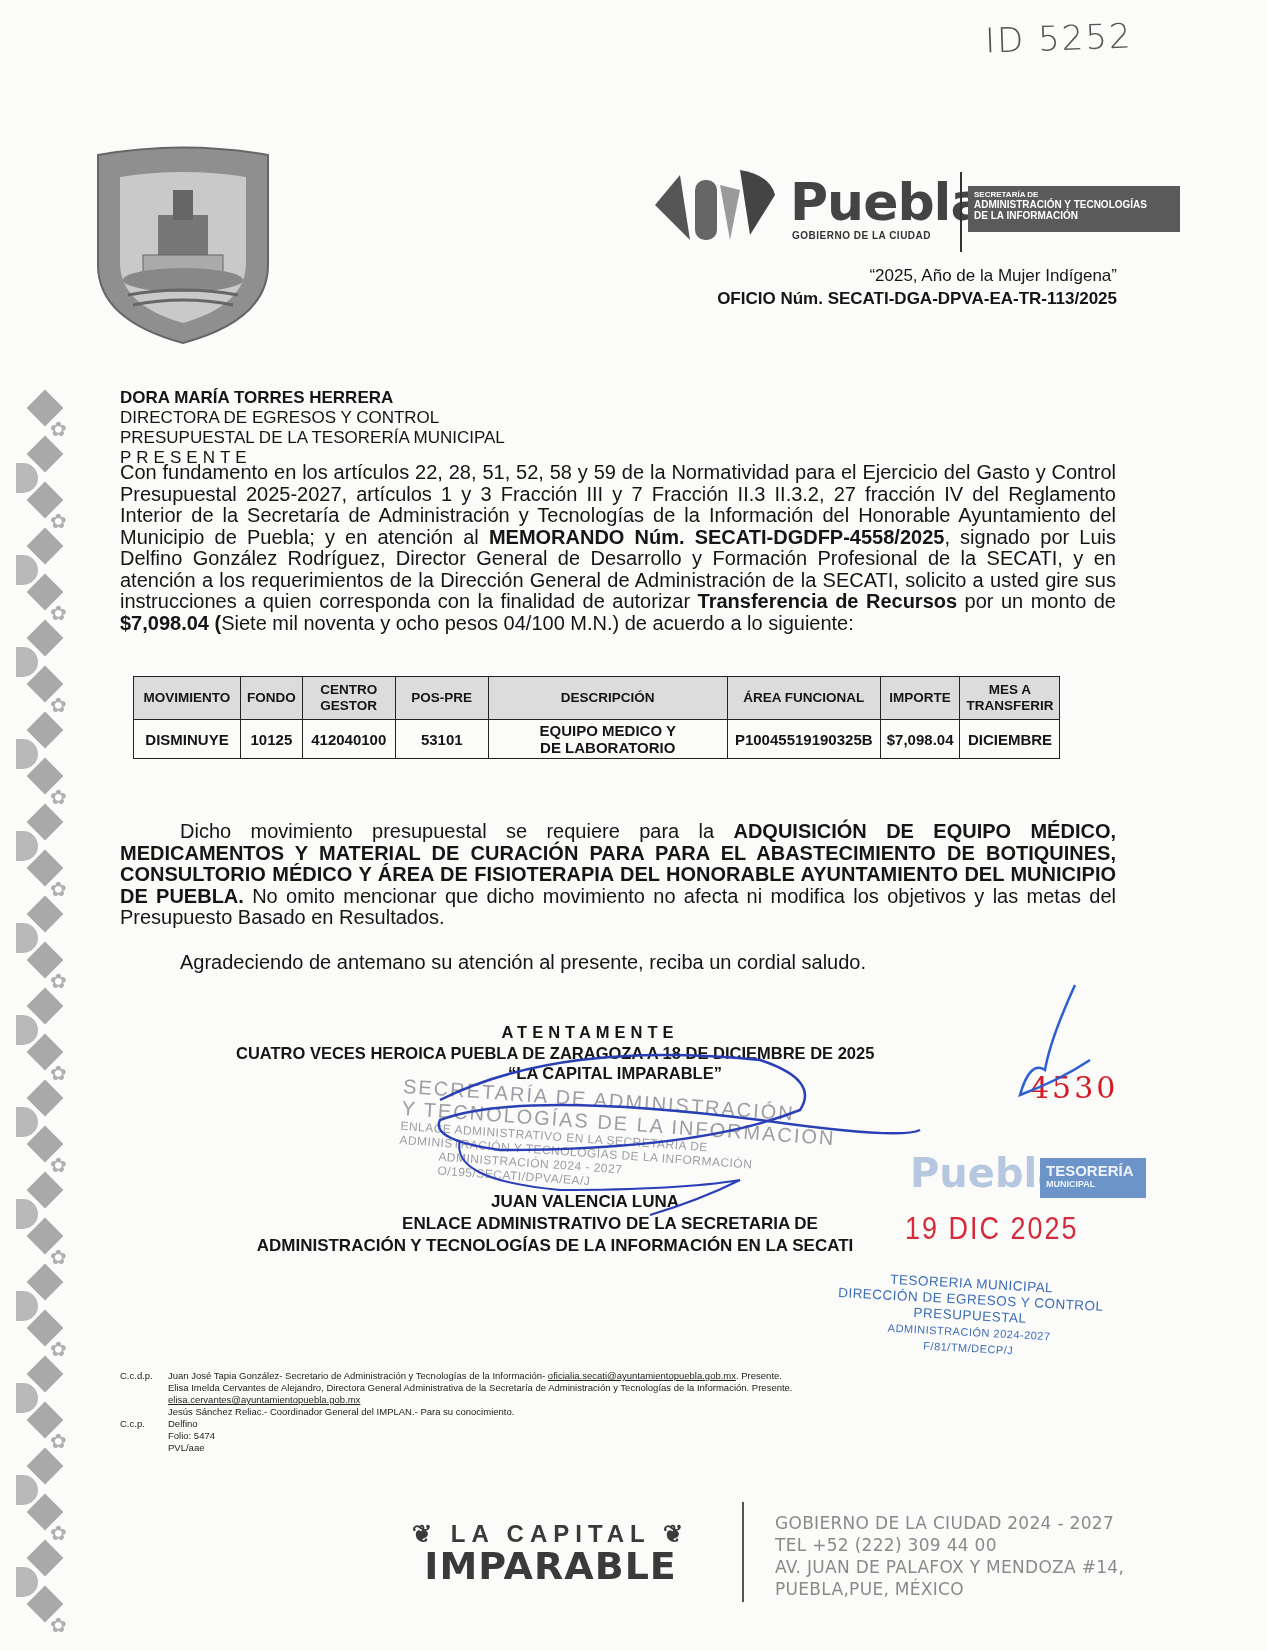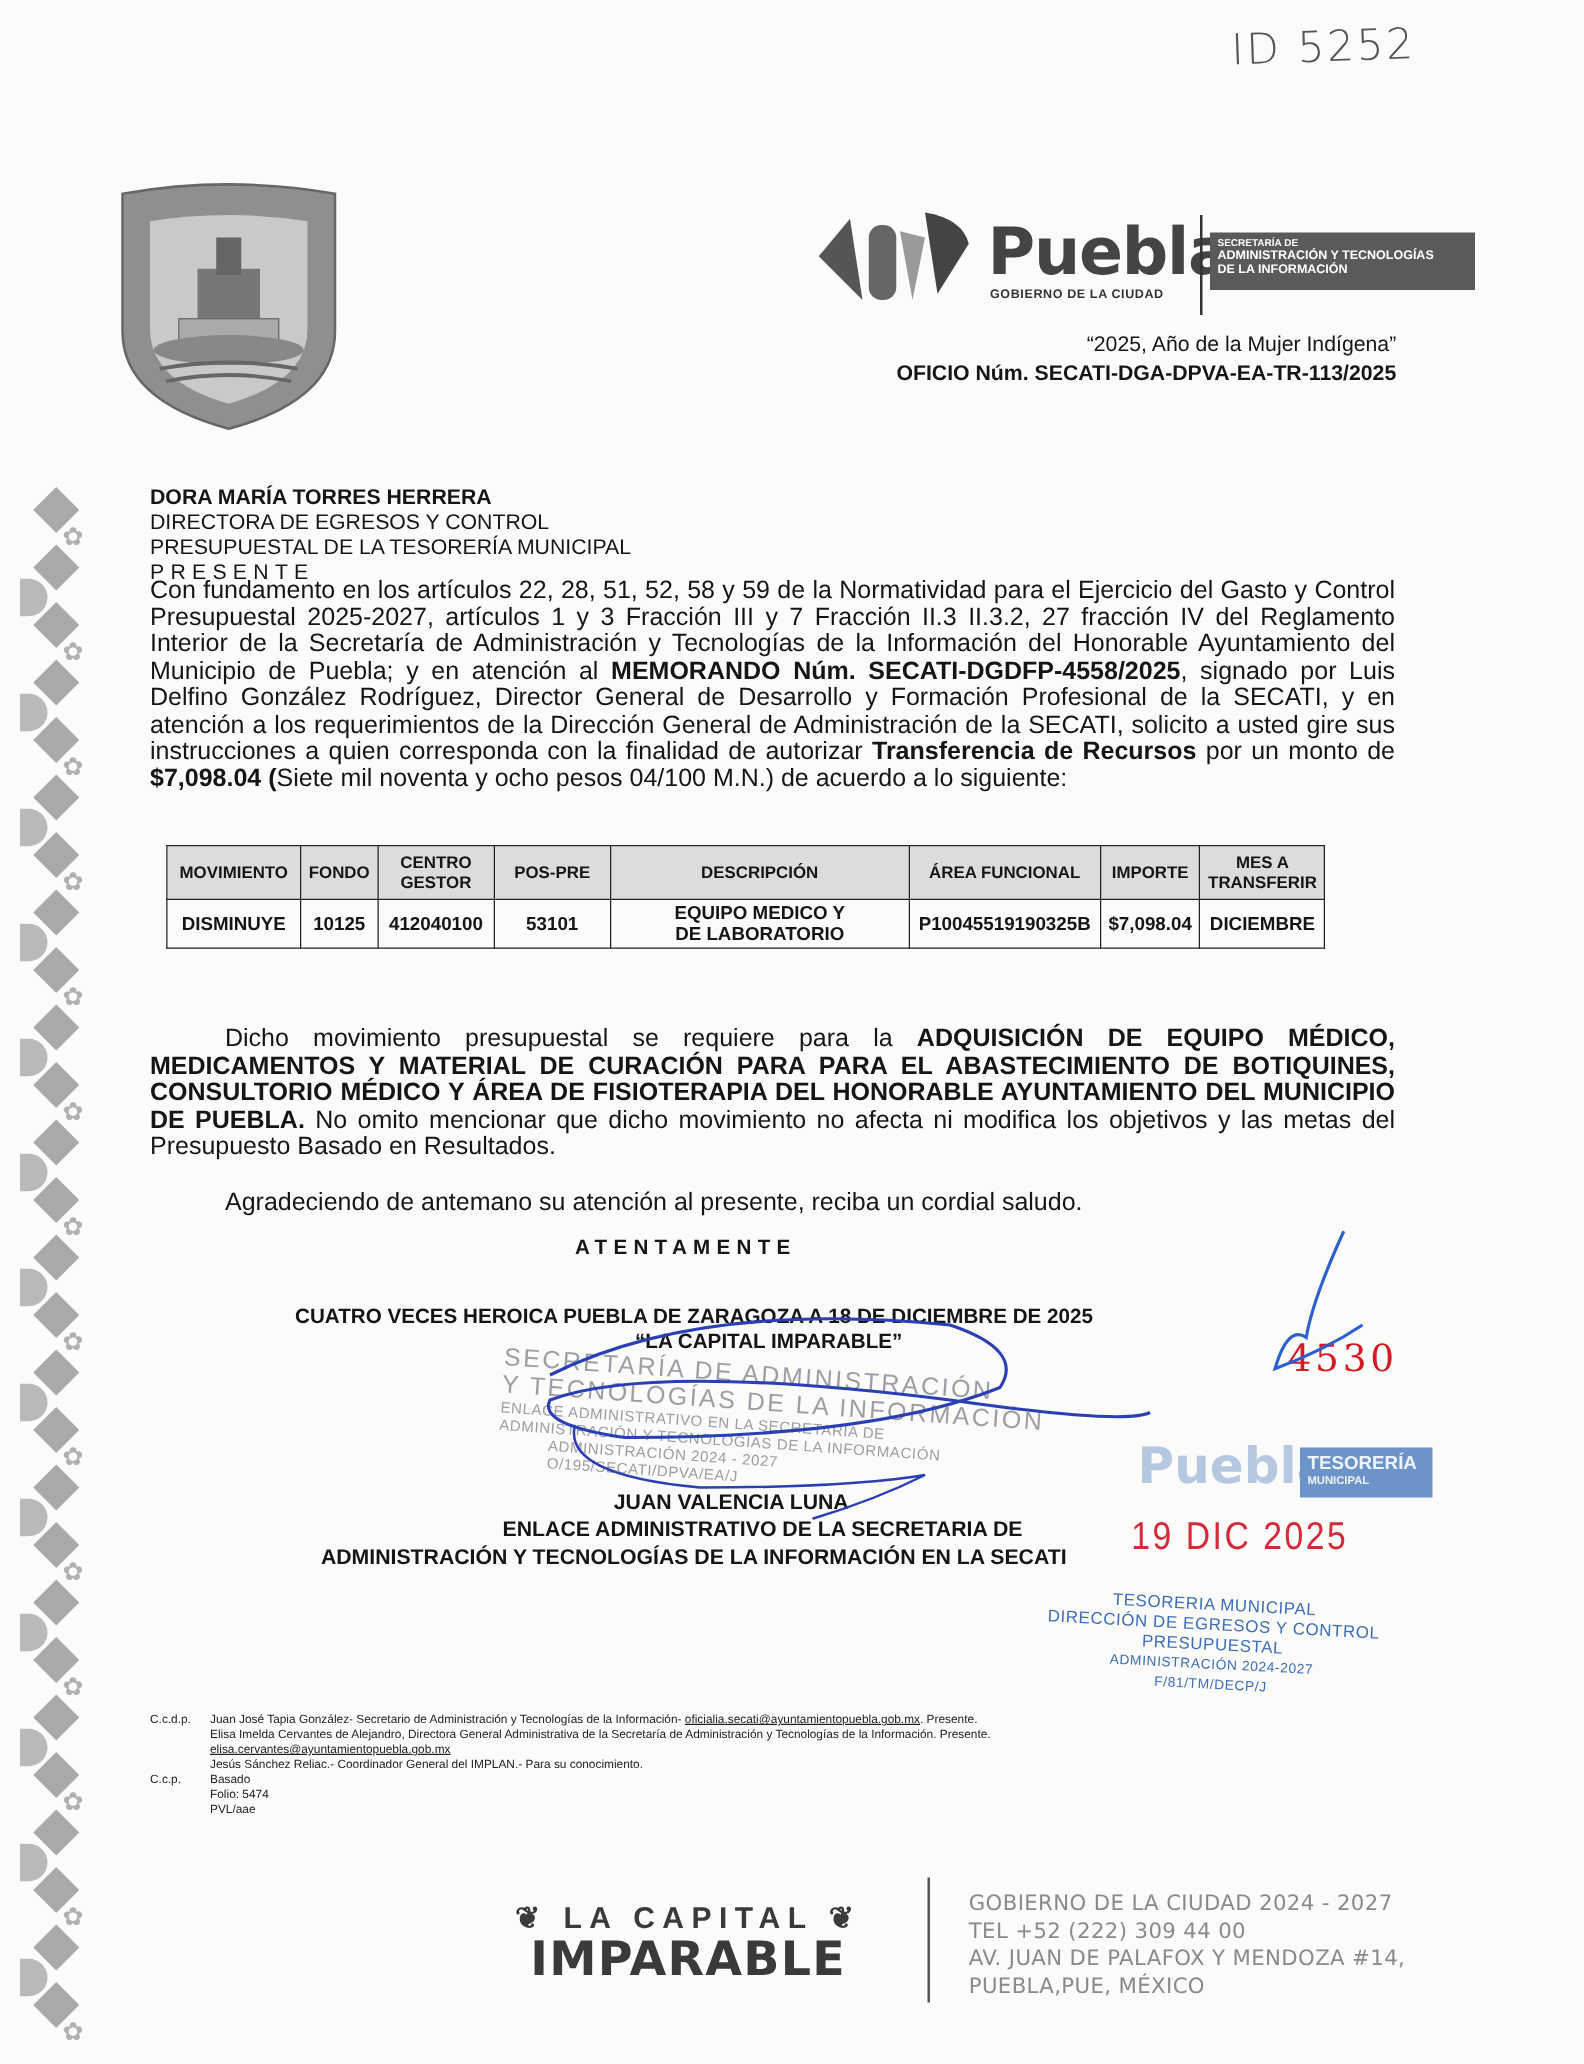--- a/index.html
+++ b/index.html
@@ -37,21 +37,21 @@
   b { font-weight: bold; }
   
   .tbl { left: 133px; top: 676px; border-collapse: collapse; font-size: 15px; }
   .tbl th, .tbl td { border: 1.5px solid #222; text-align: center; padding: 0 6px; }
   .tbl th { background: #dcdcdc; font-size: 13.5px; font-weight: bold; height: 42px; line-height: 16px; }
   .tbl td { height: 32px; line-height: 17px; }
   .tbl tr.bold td { font-weight: bold; height: 38px; }
   .tbl td.imp { text-align: right; }
   
   .sig { left: 120px; width: 1000px; text-align: center; font-size: 16.5px; font-weight: bold; }
-  .sig1 { top: 989px; left: 460px; width: 260px; letter-spacing: 5px; text-align: left; }
+  .sig1 { top: 1023px; left: 460px; width: 260px; letter-spacing: 5px; text-align: center; }
   .sig2 { top: 1044px; left: 236px; width: 760px; text-align: left; }
   .sig3 { top: 1064px; left: 450px; width: 330px; }
   .sig-name { top: 1192px; left: 420px; width: 330px; font-size: 17px; }
   .sig-title1 { top: 1214px; left: 340px; width: 540px; font-size: 17px; }
   .sig-title2 { top: 1236px; left: 215px; width: 680px; font-size: 17px; }
   
   .stamp-sec { left: 400px; top: 1090px; color: #8d8d97; font-size: 20px; letter-spacing: 2px; transform: rotate(4deg); line-height: 22px; opacity: 0.85; }
   .stamp-sec .small { font-size: 12px; letter-spacing: 0.5px; line-height: 14px; }
   .stamp-red { left: 1030px; top: 1070px; color: #d41a24; font-family: "DejaVu Serif", serif; font-size: 30px; letter-spacing: 3px; }
   .stamp-date { left: 905px; top: 1214px; color: #d52a3a; font-size: 27px; letter-spacing: 2px; transform: scaleY(1.15); }
@@ -254,21 +254,21 @@
   <div class="row">
       <span class="lbl"></span>
       <a href="#">elisa.cervantes@ayuntamientopuebla.gob.mx</a>
     </div>
   <div class="row">
       <span class="lbl"></span>
       <span>Jesús Sánchez Reliac.- Coordinador General del IMPLAN.- Para su conocimiento.</span>
     </div>
   <div class="row">
       <span class="lbl">C.c.p.</span>
-      <span>Basado</span>
+      <span>Delfino</span>
     </div>
   <div class="row">
       <span class="lbl"></span>
       <span>Folio: 5474</span>
     </div>
   <div class="row">
       <span class="lbl"></span>
       <span>PVL/aae</span>
     </div>
 </div>

